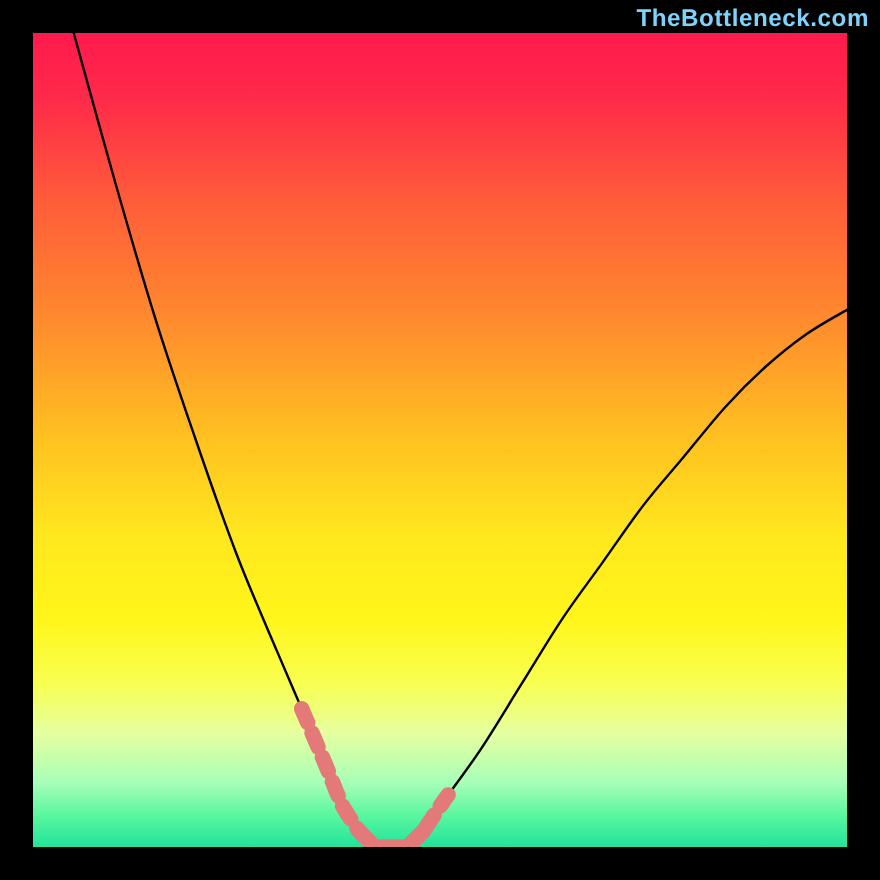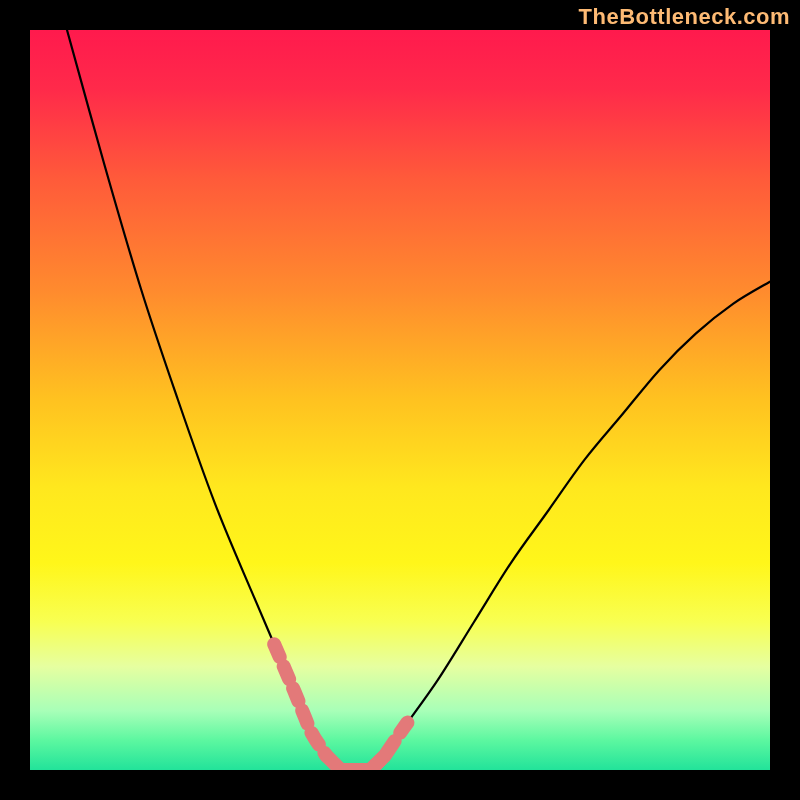--- a/index.html
+++ b/index.html
@@ -14,21 +14,21 @@
   .frame {
     position: relative;
     width: 800px;
     height: 800px;
     background: #000;
   }
   .watermark {
     position: absolute;
     top: 4px;
     right: 10px;
-    color: #fdba74;
+    color: #7dd3fc;
     font-size: 22px;
     font-weight: 600;
     letter-spacing: 0.5px;
     z-index: 10;
   }
   .plot {
     position: absolute;
     left: 30px;
     top: 30px;
     width: 740px;

